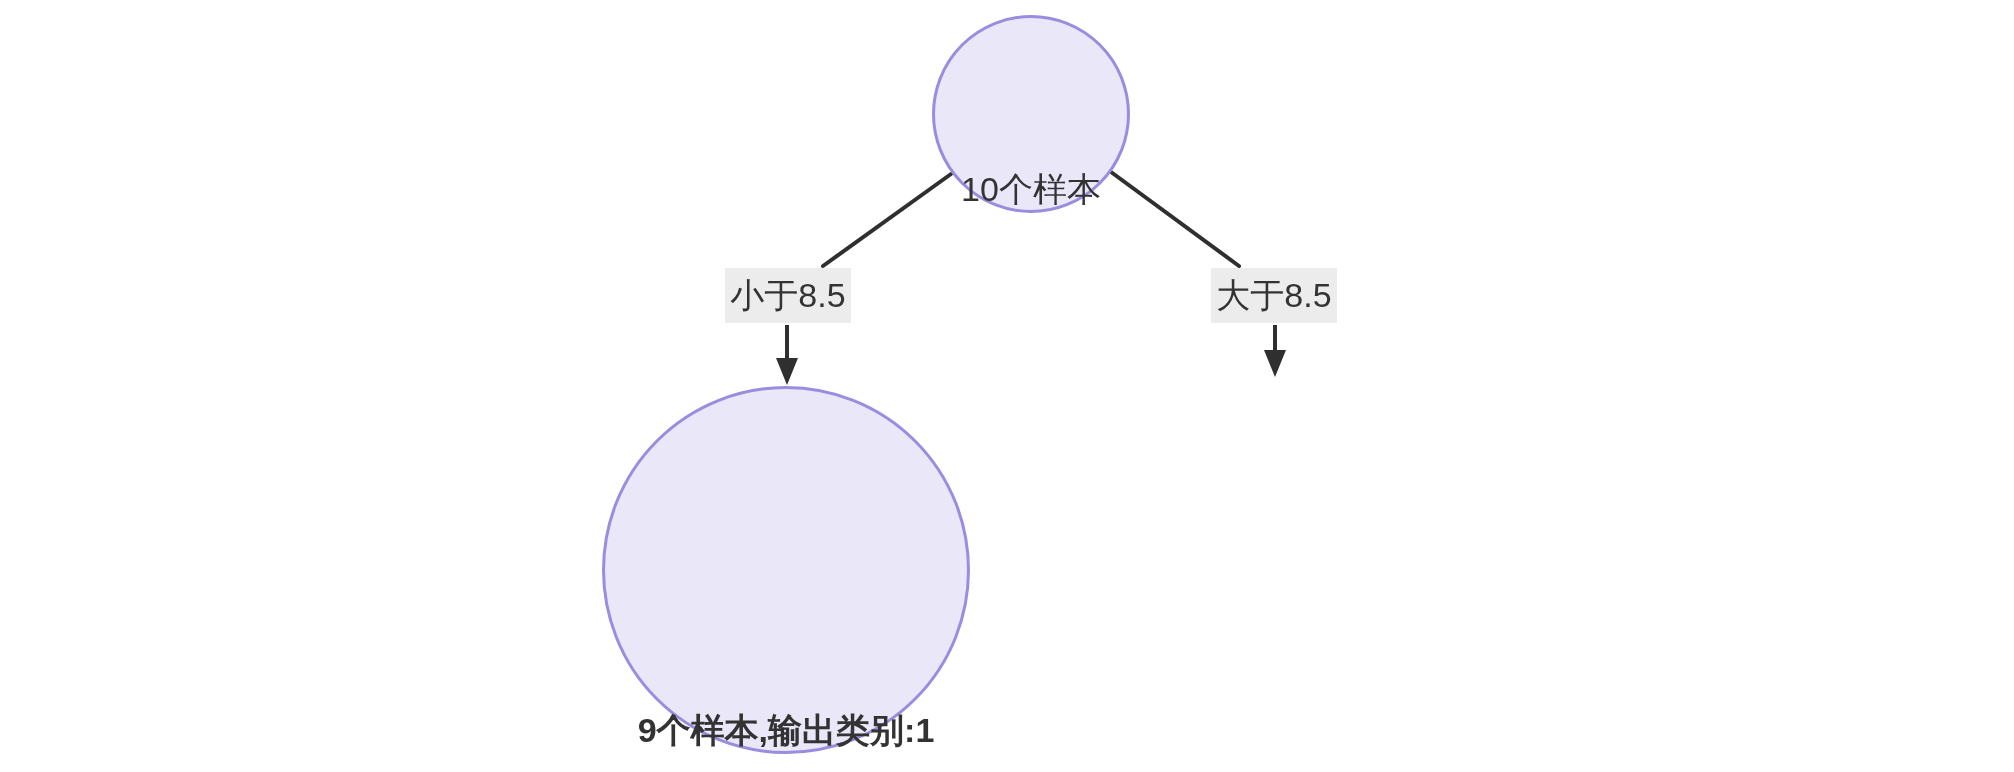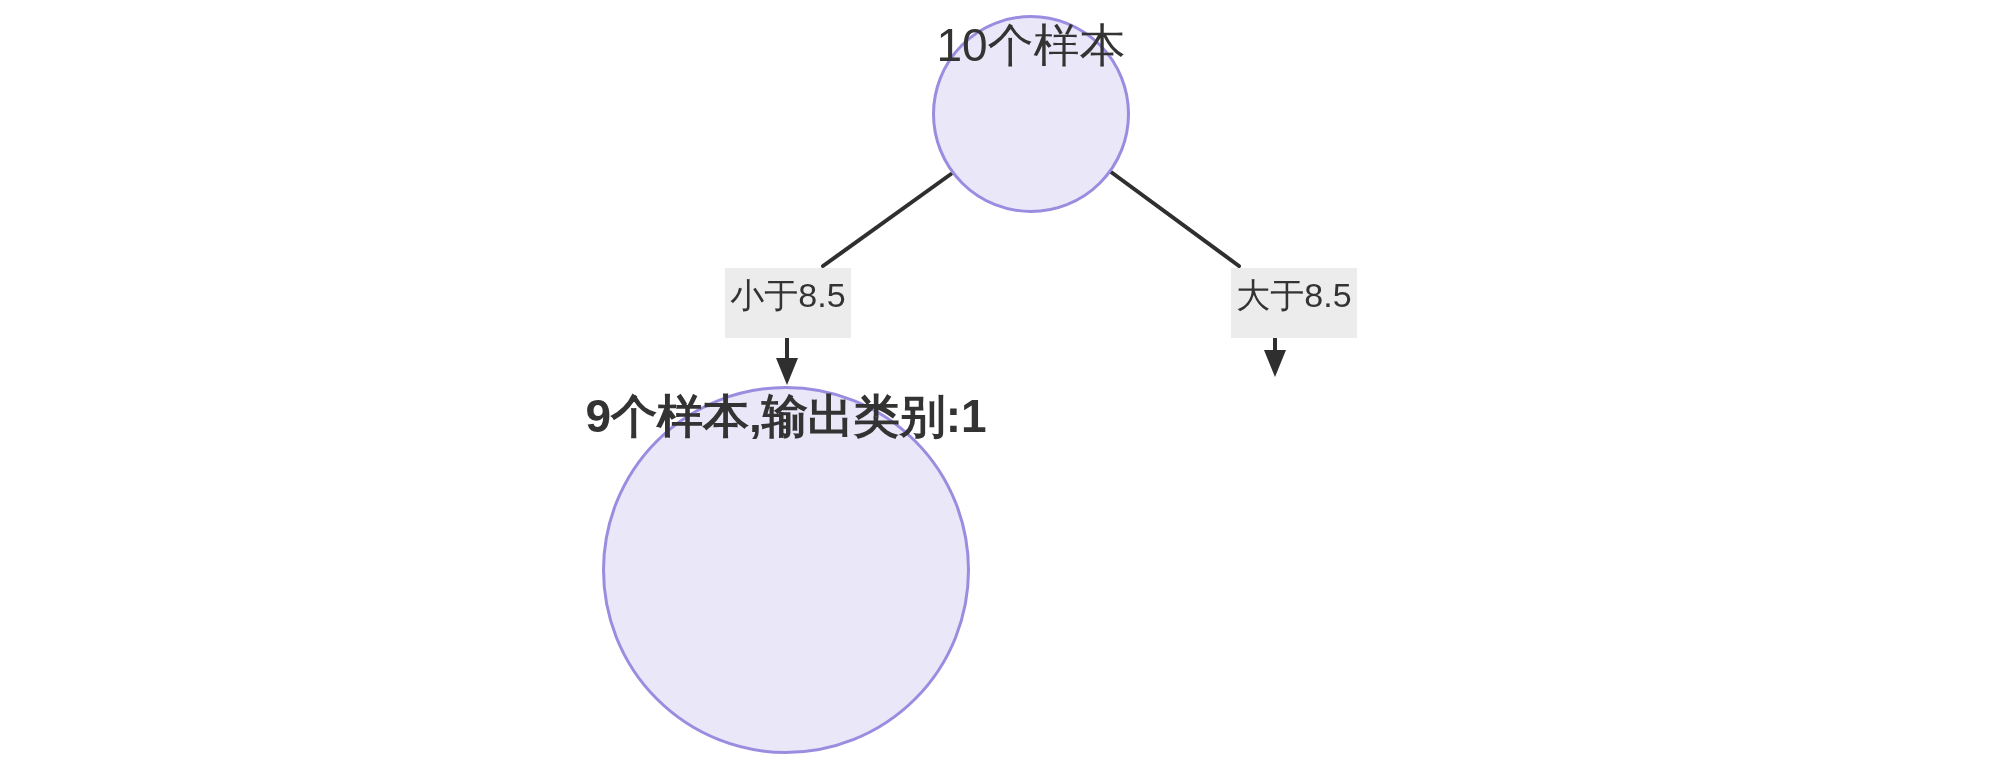--- a/index.html
+++ b/index.html
@@ -19,42 +19,42 @@
     background:var(--background);
   }
   .edges-svg{
     position:absolute;left:0;top:0;width:2014px;height:772px;
   }
   .node{
     position:absolute;
     border-radius:50%;
     background:var(--node-fill);
     border:3px solid var(--node-border);
-    display:flex;align-items:flex-start;justify-content:center;
+    display:flex;align-items:flex-end;justify-content:center;
     text-align:center;
-    font-size:46px;
+    font-size:34px;
     line-height:1.2;
     color:var(--text);
     white-space:nowrap;
   }
   .node-root{left:932px;top:15px;width:198px;height:198px;}
   .node-leaf-left{left:602px;top:386px;width:368px;height:368px;font-weight:bold;}
   .node-leaf-right{left:1082px;top:378px;width:382px;height:382px;}
   .edge-label{
     position:absolute;
-    top:268px;height:70px;
+    top:268px;height:55px;
     background:var(--edge-label-bg);
     font-size:34px;
     line-height:55px;
     text-align:center;
     color:var(--text);
     white-space:nowrap;
   }
   .edge-label-left{left:725px;width:126px;}
-  .edge-label-right{left:1211px;width:126px;margin-left:20px;}
+  .edge-label-right{left:1211px;width:126px;}
 </style>
 </head>
 <body>
 
 <div class="canvas">
 
   <svg class="edges-svg" viewBox="0 0 2014 772" xmlns="http://www.w3.org/2000/svg">
 
     <line x1="951" y1="174" x2="823" y2="266" stroke="#2f2f2f" stroke-width="4" stroke-linecap="round"></line>
 

